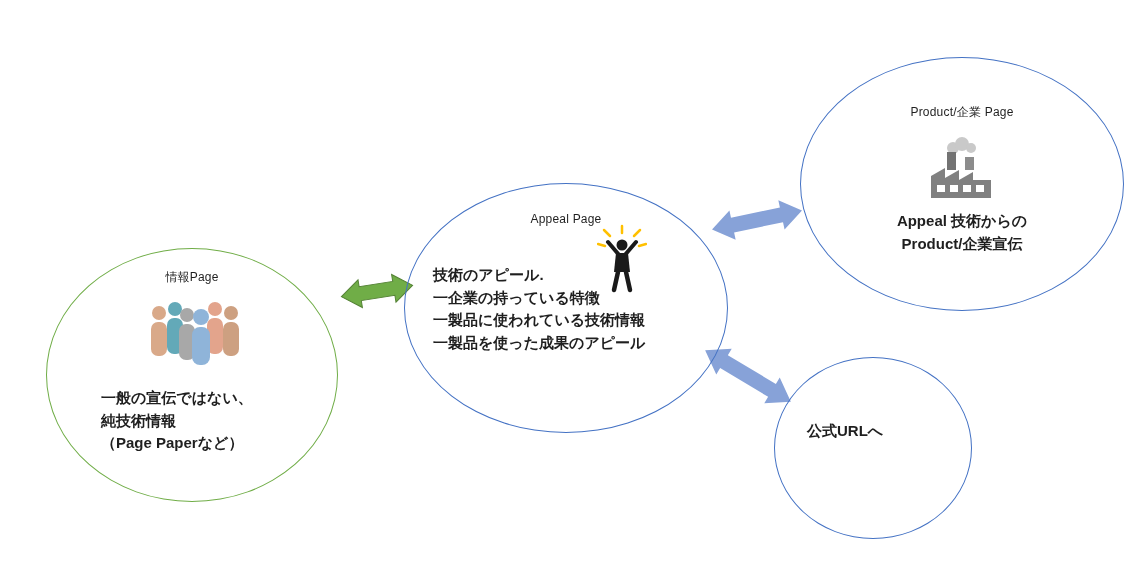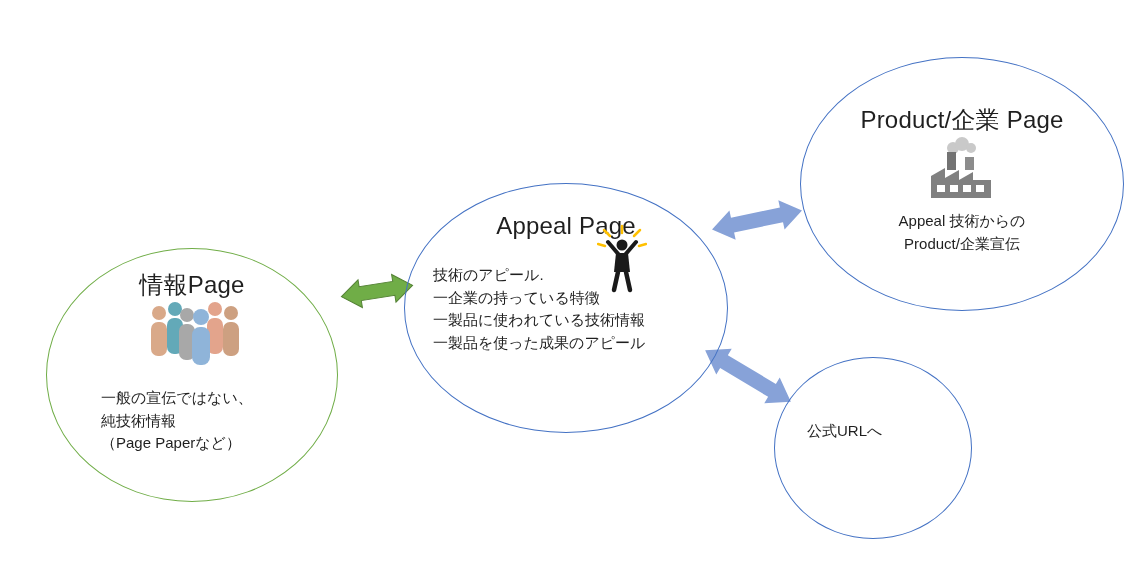--- a/index.html
+++ b/index.html
@@ -3,22 +3,22 @@
 <meta charset="utf-8">
 <style>
   html,body{margin:0;padding:0;background:#fff;}
   .canvas{
     position:relative;width:1134px;height:567px;background:#fff;overflow:hidden;
     font-family:"Liberation Sans","DejaVu Sans",sans-serif;color:#262626;
   }
   .circle{position:absolute;border-radius:50%;background:#fff0;}
   .circle.green{border:1.5px solid var(--green,#70AD47);}
   .circle.blue{border:1.5px solid var(--blue,#4472C4);}
-  .title{position:absolute;left:0;right:0;text-align:center;font-size:24px;letter-spacing:.2px;color:#1f1f1f;}
-  .body-text{position:absolute;font-size:15px;line-height:1.5;white-space:nowrap;color:#1f1f1f;}
+  .title{position:absolute;left:0;right:0;text-align:center;font-size:12px;letter-spacing:.2px;color:#1f1f1f;}
+  .body-text{position:absolute;font-size:15px;line-height:1.5;white-space:nowrap;color:#1f1f1f;font-weight:bold;}
   .body-text.centered{left:0;right:0;text-align:center;}
   .iconbox{position:absolute;}
   svg{display:block;}
   .arrow-layer{position:absolute;left:0;top:0;width:1134px;height:567px;pointer-events:none;}
 </style>
 </head>
 <body>
 
 <div class="canvas">
 

